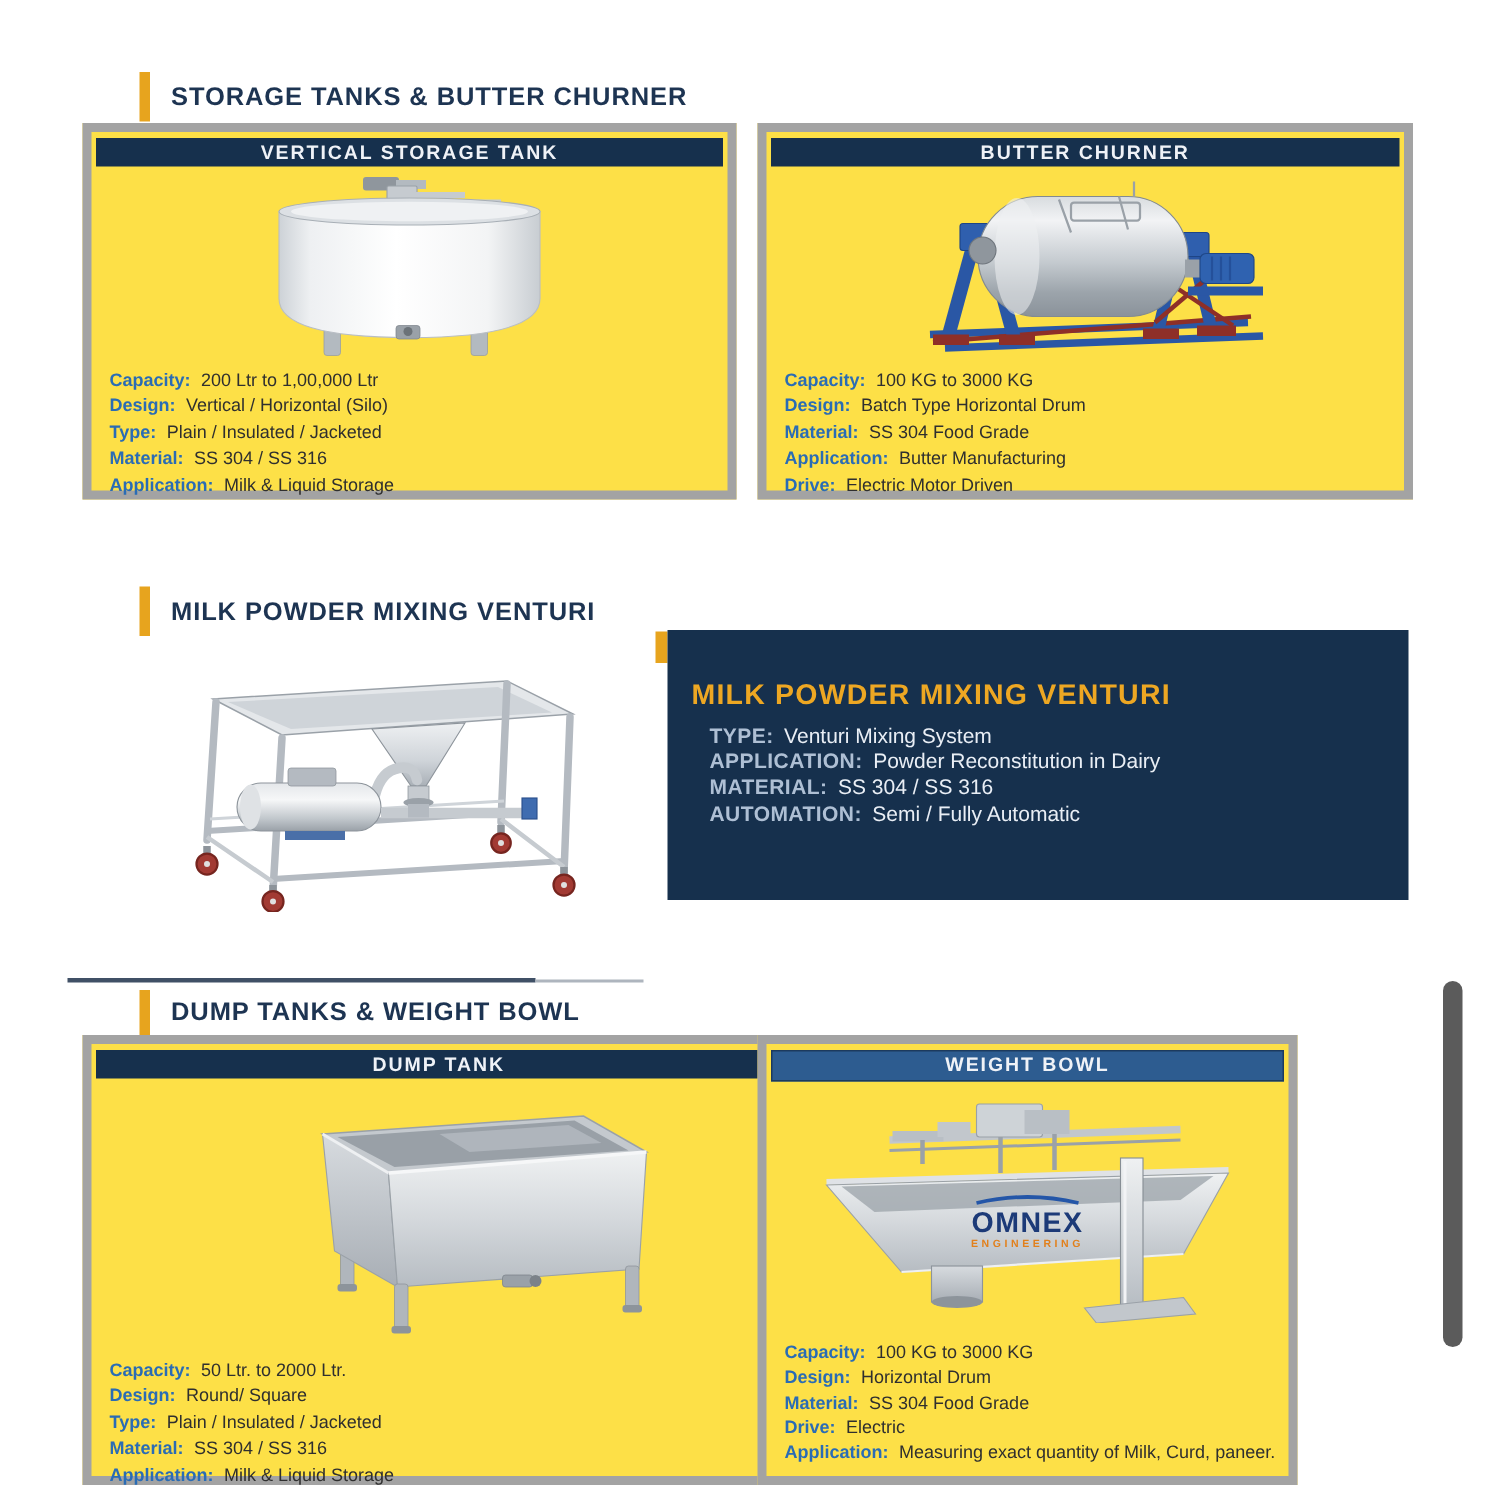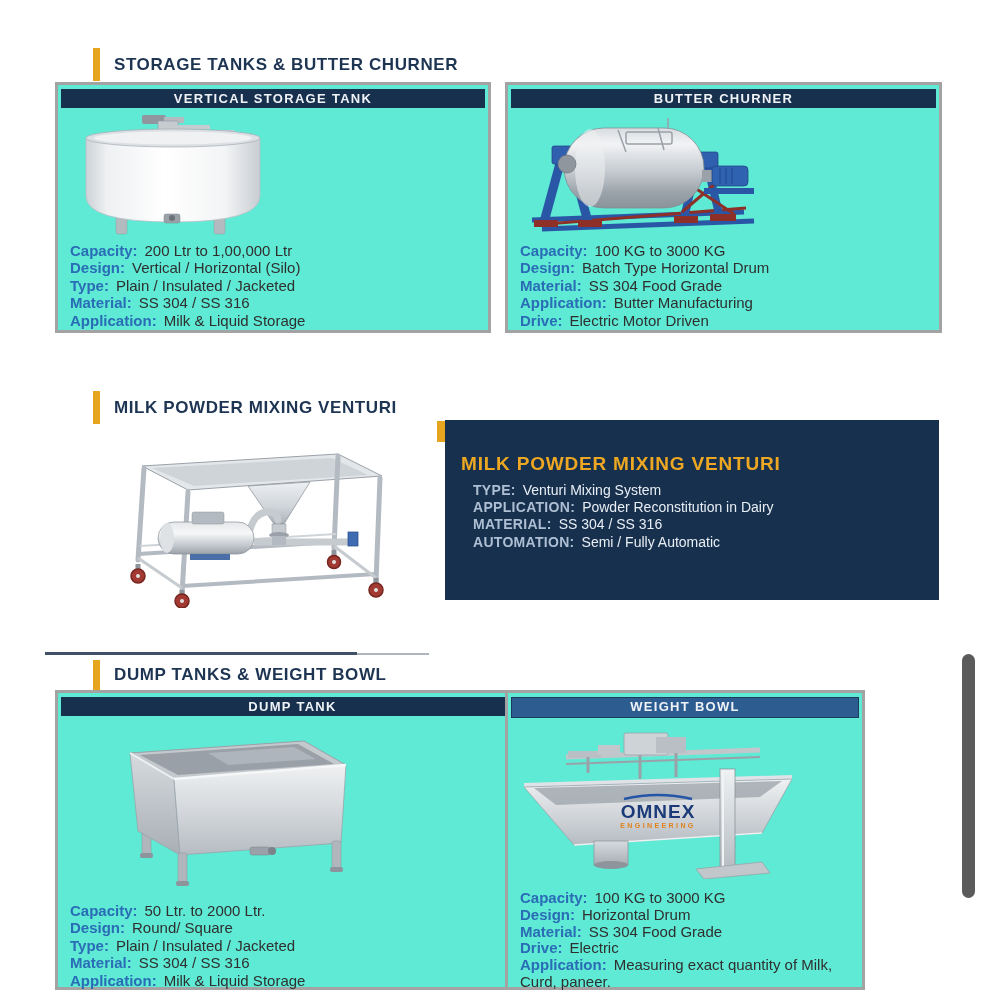--- a/index.html
+++ b/index.html
@@ -5,30 +5,30 @@
   html,body{margin:0;padding:0;background:#ffffff;}
   #page{
     position:relative;width:1000px;height:1000px;background:#ffffff;
     font-family:"Liberation Sans",sans-serif;overflow:hidden;
   }
   
   .sec-head{position:absolute;left:45px;display:flex;align-items:center;padding-left:48px;}
   .accent{width:7px;height:33px;background:#E7A41E;margin-right:14px;flex:0 0 auto;}
   .sec-title{font-size:17px;font-weight:700;color:#1D3452;letter-spacing:.6px;white-space:nowrap;}
   
-  .card{position:absolute;background:#5eead4;border:3px solid #a3a3a3;box-sizing:border-box;}
+  .card{position:absolute;background:#fde047;border:6px solid #a3a3a3;box-sizing:border-box;}
   .card-head{
     margin:4px 3px 0 3px;height:19px;background:#16304D;color:#EFF2F7;
     font-size:13px;font-weight:700;letter-spacing:1.3px;text-align:center;line-height:19px;
     white-space:nowrap;overflow:hidden;
   }
   .card-head.light{background:#2D5C90;border:1px solid #1C3A5E;line-height:17px;}
-  .card-img{position:absolute;left:0;right:0;display:flex;justify-content:flex-start;}
+  .card-img{position:absolute;left:0;right:0;display:flex;justify-content:center;}
   .specs{position:absolute;left:12px;right:8px;}
-  .spec{font-size:15px;line-height:17.4px;color:#2F2F2F;}
+  .spec{font-size:12px;line-height:17.4px;color:#2F2F2F;}
   .spec .lab{color:#2A6CB5;font-weight:700;margin-right:7px;}
   .specs.tight .spec{line-height:16.8px;}
   
   .panel{position:absolute;left:445px;top:420px;width:494px;height:180px;background:#16304D;}
   .panel-notch{position:absolute;left:437px;top:421px;width:8px;height:21px;background:#E7A41E;}
   .panel-title{margin:33px 0 7px 16px;font-size:19px;font-weight:700;color:#EDA723;letter-spacing:.8px;}
   .pspec{margin-left:28px;font-size:14px;line-height:17.2px;color:#E9EEF5;}
   .pspec .plab{color:#AEBFD4;font-weight:700;margin-right:7px;letter-spacing:.3px;}
   
   .rule{position:absolute;left:45px;top:652px;width:312px;height:3px;background:#2B3D55;opacity:.9;}

